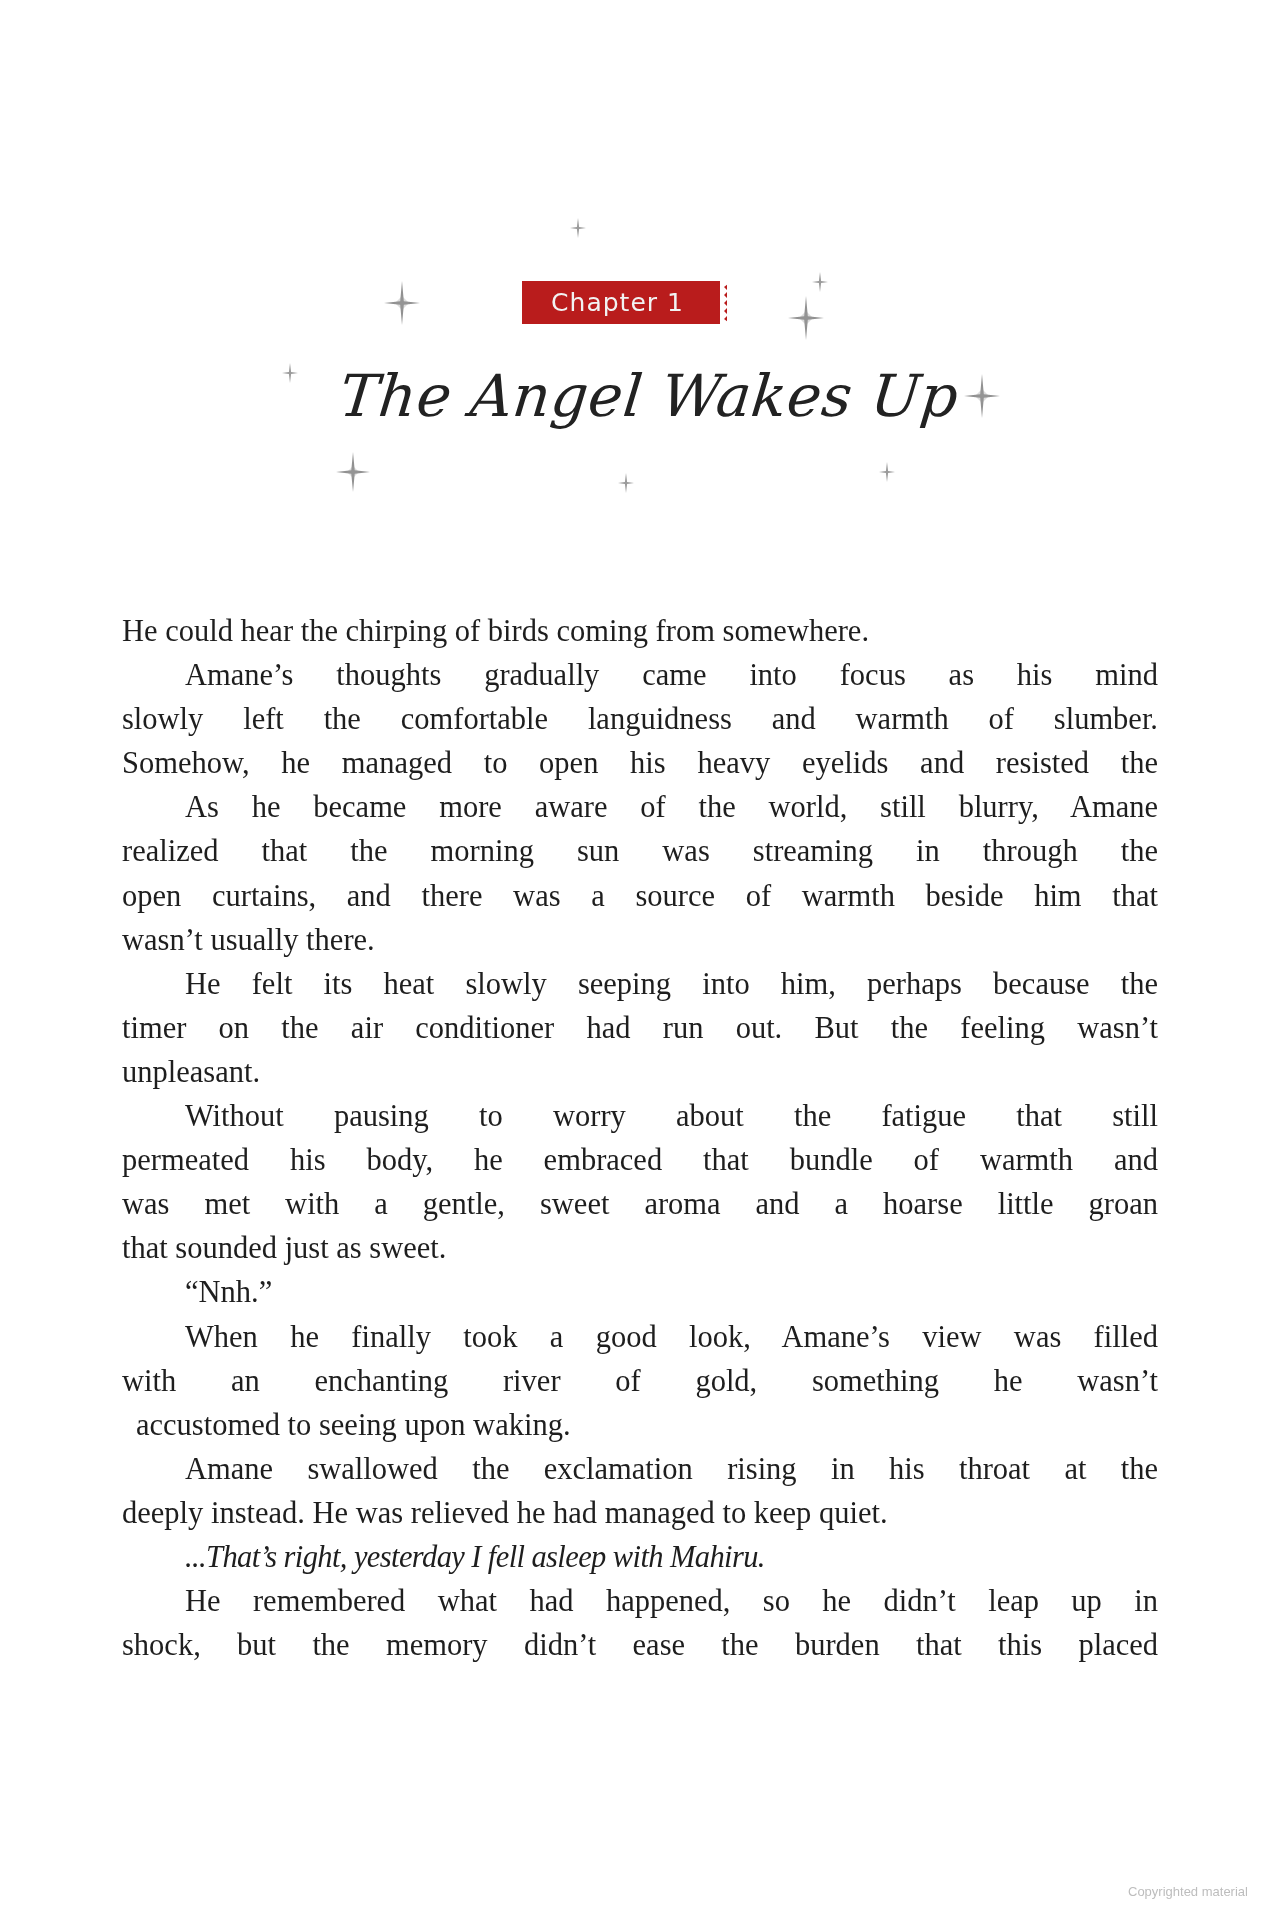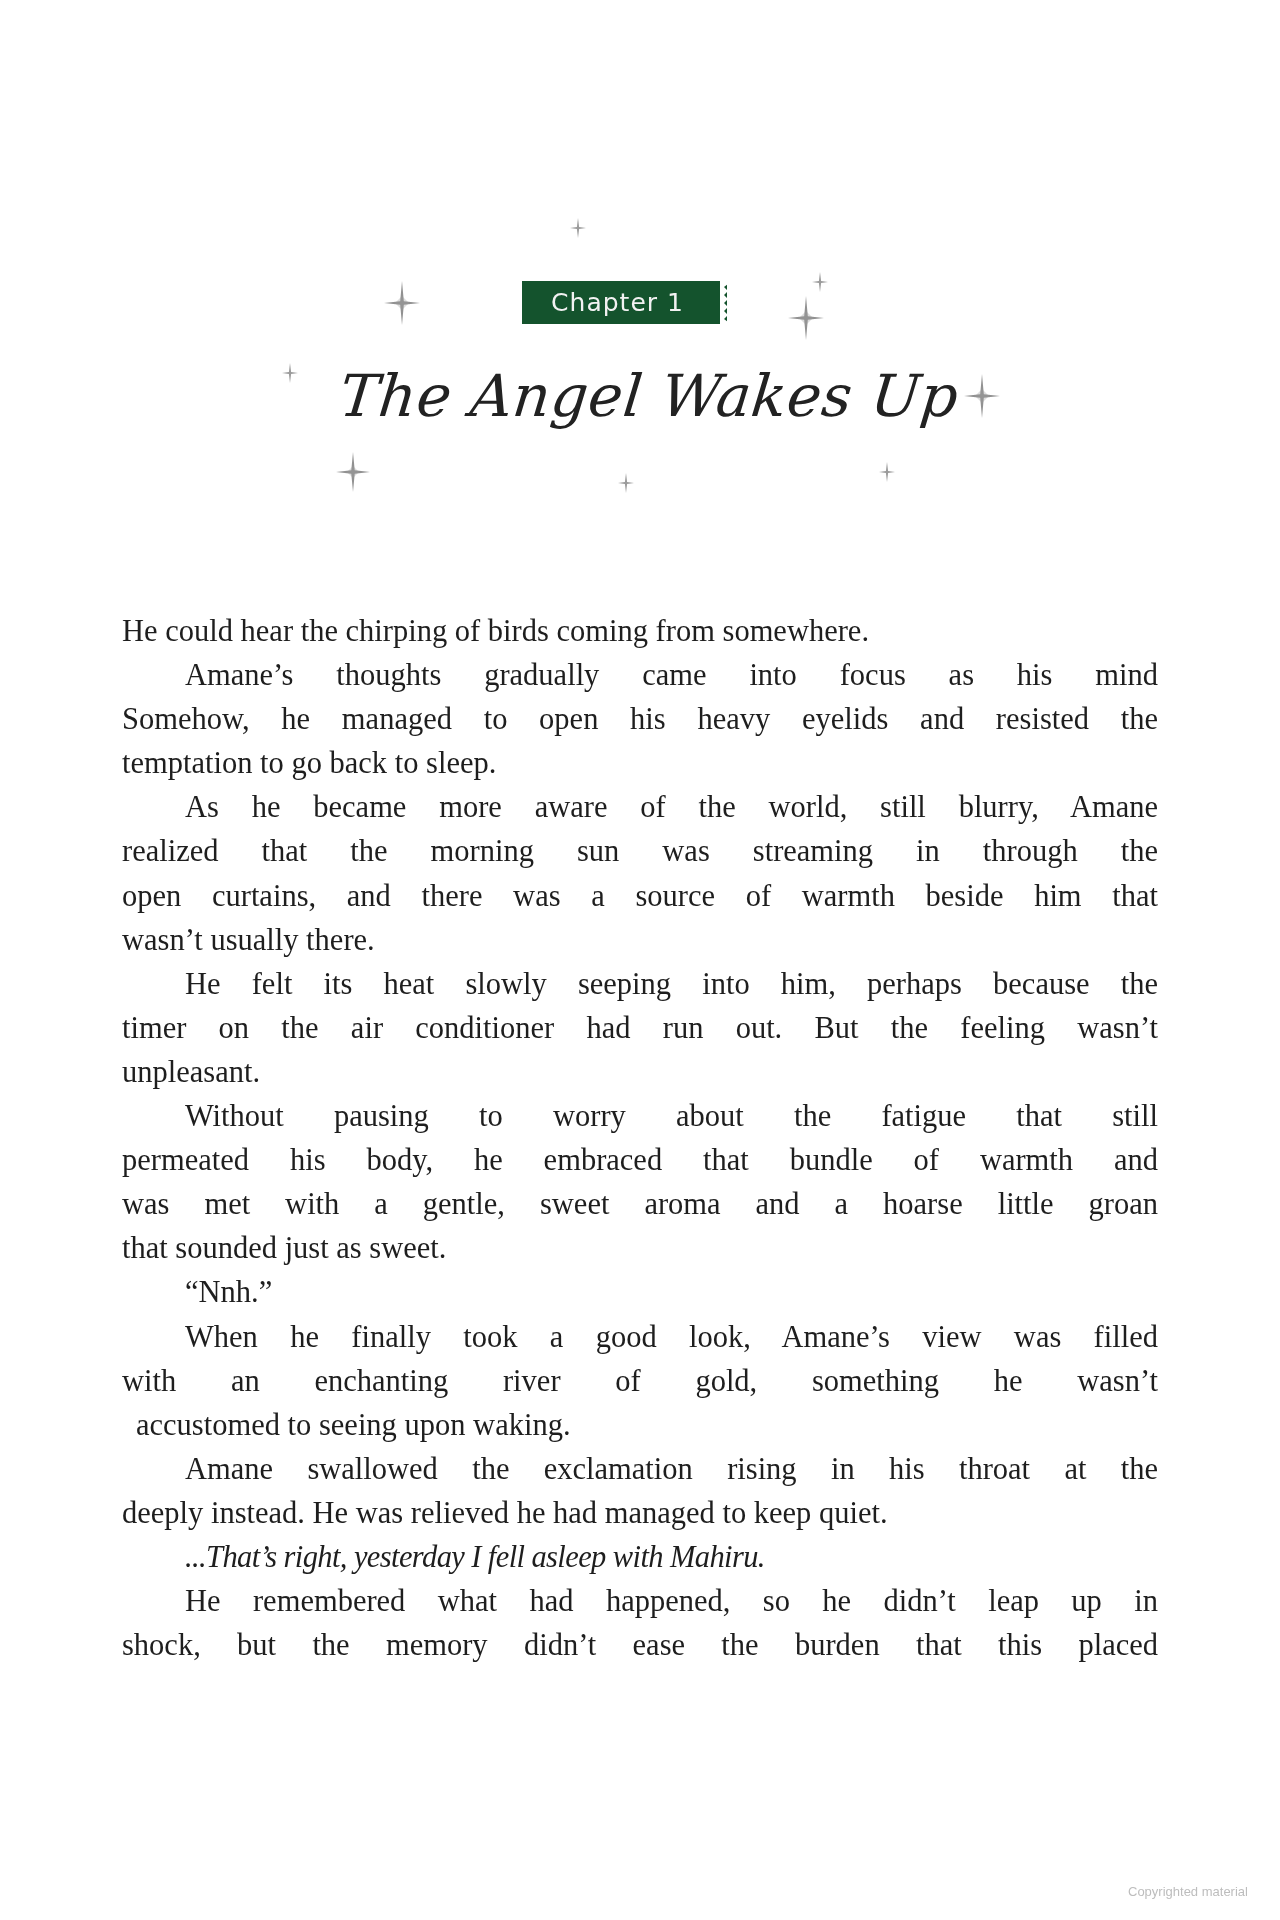--- a/index.html
+++ b/index.html
@@ -28,21 +28,21 @@
     width: 0; height: 0;
   }
   .star svg { position: absolute; overflow: visible; }
 
   .chapter-tag {
     position: absolute;
     left: 522px;
     top: 281px;
     width: 205px;
     height: 43px;
-    background: #14532d;
+    background: #b91c1c;
     display: flex;
     align-items: center;
     justify-content: center;
     box-sizing: border-box;
     padding-right: 14px;
     -webkit-mask: linear-gradient(#000,#000);
   }
   .chapter-tag .torn-edge {
     position: absolute;
     right: -1px;
@@ -169,22 +169,22 @@
     <svg class="torn-edge" viewBox="0 0 8 43" preserveAspectRatio="none">
       <path d="M0,0 L8,0 L8,3 L4,6 L8,10 L4,14 L8,18 L4,22 L8,26 L4,30 L8,34 L4,38 L8,41 L8,43 L0,43 Z" fill="#ffffff"></path>
     </svg>
   </div>
 
   <h1 class="chapter-title" style="margin:0;font-weight:normal;">The Angel Wakes Up</h1>
 
   <div class="body-text" id="body-text">
       <span class="line last" style="white-space: nowrap;">He could hear the chirping of birds coming from somewhere.</span>
       <span class="line indent" style="white-space: normal; height: 44.1px; overflow: hidden;">Amane’s thoughts gradually came into focus as his mind</span>
+      <span class="line" style="white-space: normal; height: 44.1px; overflow: hidden;">slowly left the comfortable languidness and warmth of slumber.</span>
       <span class="line" style="white-space: normal; height: 44.1px; overflow: hidden;">Somehow, he managed to open his heavy eyelids and resisted the</span>
-      <span class="line last" style="white-space: nowrap;">temptation to go back to sleep.</span>
       <span class="line indent" style="white-space: normal; height: 44.1px; overflow: hidden;">As he became more aware of the world, still blurry, Amane</span>
       <span class="line" style="white-space: normal; height: 44.1px; overflow: hidden;">realized that the morning sun was streaming in through the</span>
       <span class="line" style="white-space: normal; height: 44.1px; overflow: hidden;">open curtains, and there was a source of warmth beside him that</span>
       <span class="line last" style="white-space: nowrap;">wasn’t usually there.</span>
       <span class="line indent" style="white-space: normal; height: 44.1px; overflow: hidden;">He felt its heat slowly seeping into him, perhaps because the</span>
       <span class="line" style="white-space: normal; height: 44.1px; overflow: hidden;">timer on the air conditioner had run out. But the feeling wasn’t</span>
       <span class="line last" style="white-space: nowrap;">unpleasant.</span>
       <span class="line indent" style="white-space: normal; height: 44.1px; overflow: hidden;">Without pausing to worry about the fatigue that still</span>
       <span class="line" style="white-space: normal; height: 44.1px; overflow: hidden;">permeated his body, he embraced that bundle of warmth and</span>
       <span class="line" style="white-space: normal; height: 44.1px; overflow: hidden;">was met with a gentle, sweet aroma and a hoarse little groan</span>

